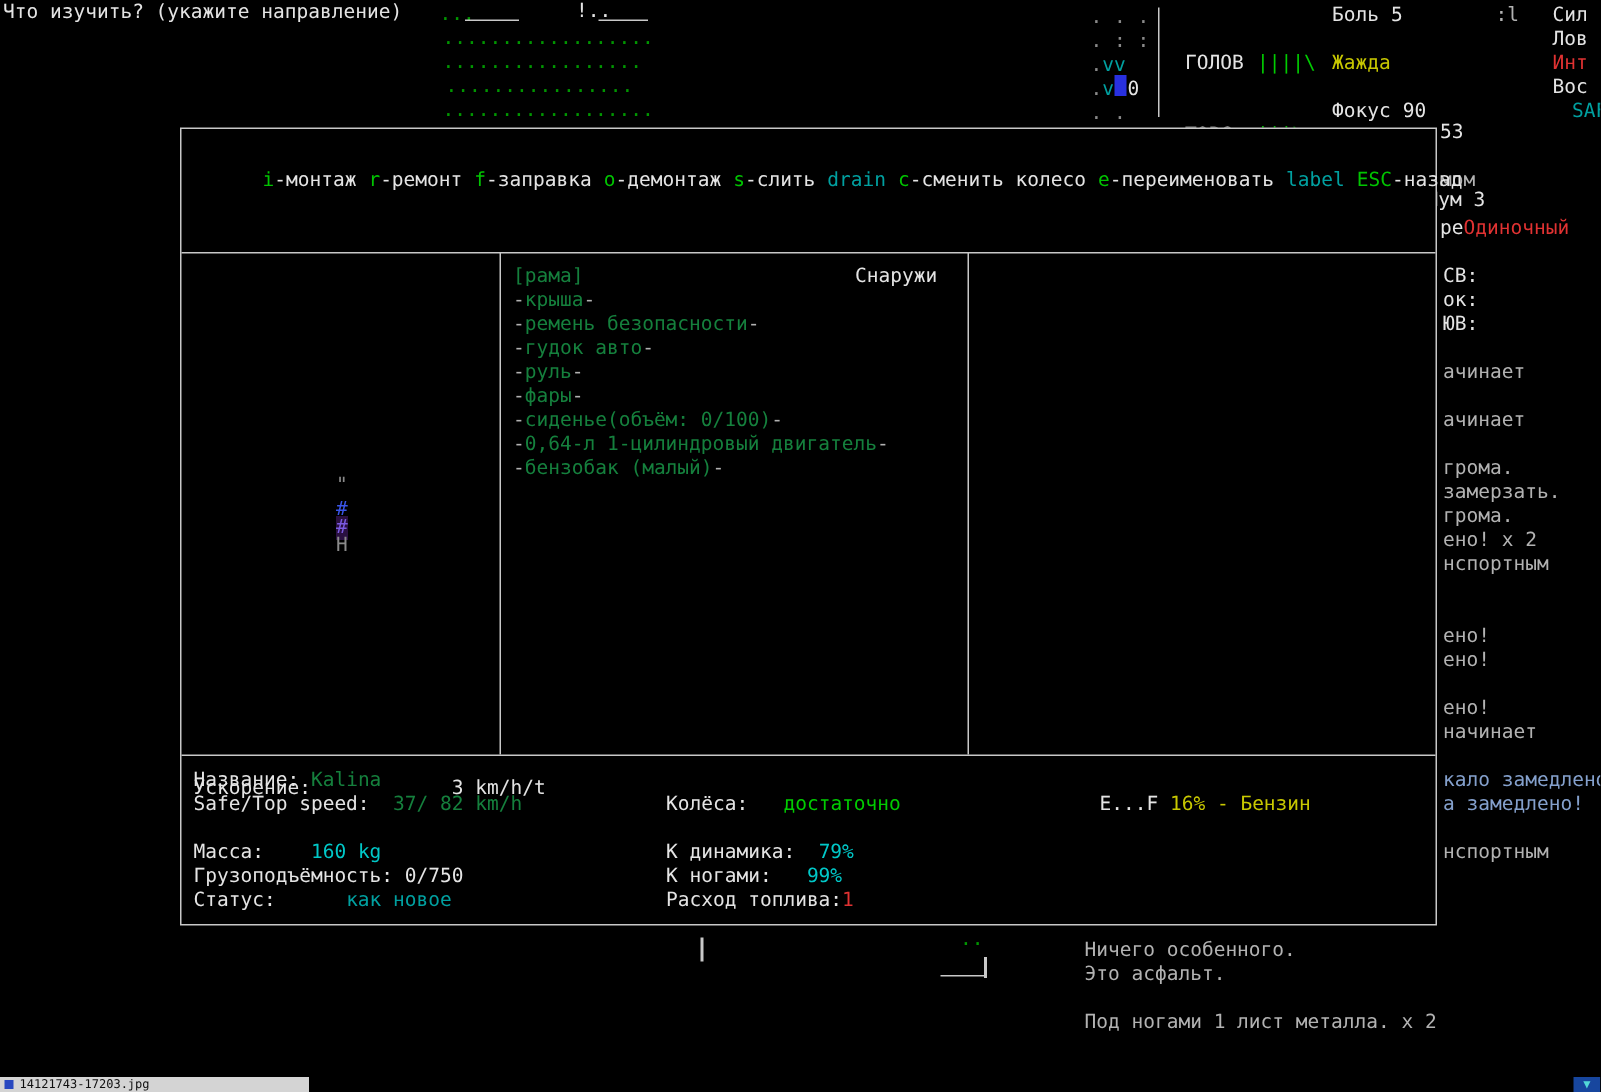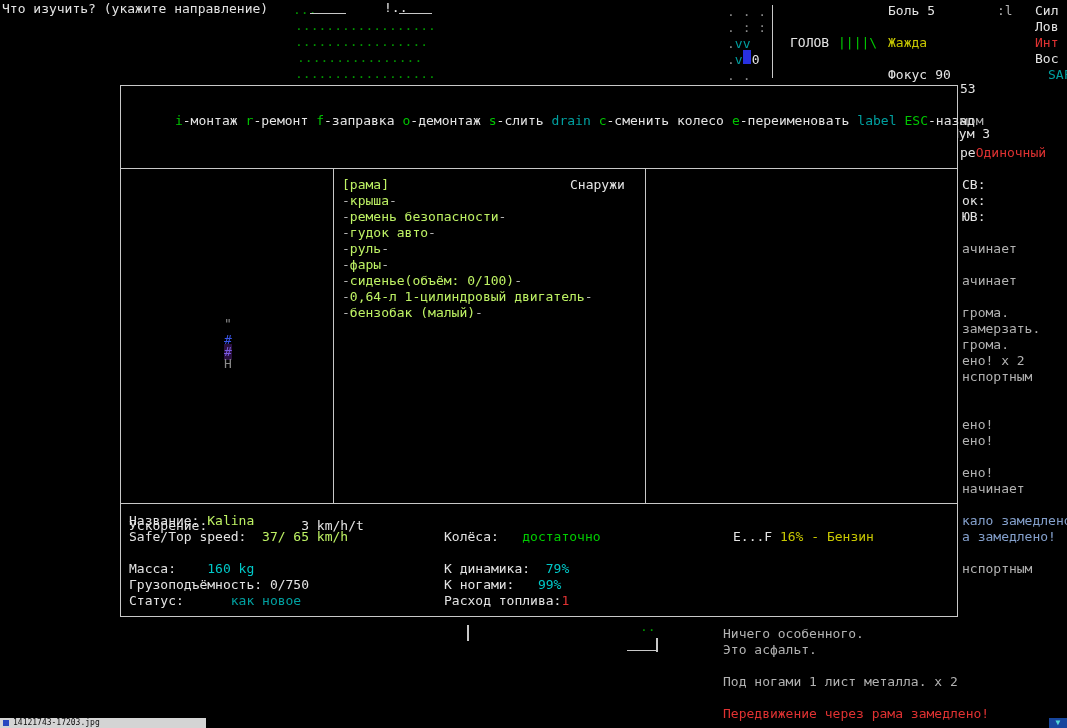--- a/index.html
+++ b/index.html
@@ -3,21 +3,21 @@
 <meta charset="utf-8">
 <style>
   *{margin:0;padding:0;box-sizing:border-box}
   html,body{background:#000}
   #screen{position:relative;width:1067px;height:728px;background:#000;overflow:hidden;
           font-family:"DejaVu Sans Mono",monospace;font-size:13px;line-height:16px;}
   .t{position:absolute;white-space:pre}
   .white{color:#e4e4e4}
   .gray{color:#b2b2b2}
   .dgray{color:#8a8a8a}
-  .green{color:#bef264}
+  .green{color:#15803d}
   .brgreen{color:#00cc00}
   .dkgreen{color:#009600}
   .teal{color:#00a0a0}
   .cyan{color:#00c8c8}
   .yellow{color:#c8c800}
   .red{color:#e03232}
   .ltblue{color:#84a0cc}
   .blue{color:#3a55e8}
   .purple{color:#7a5ae0}
   .key{color:#00c400}
@@ -122,21 +122,21 @@
     <div class="t" style="left:221px;top:107px"><span class="gray">-</span><span class="green">крыша</span><span class="gray">-</span></div>
     <div class="t" style="left:221px;top:123px"><span class="gray">-</span><span class="green">ремень безопасности</span><span class="gray">-</span></div>
     <div class="t" style="left:221px;top:139px"><span class="gray">-</span><span class="green">гудок авто</span><span class="gray">-</span></div>
     <div class="t" style="left:221px;top:155px"><span class="gray">-</span><span class="green">руль</span><span class="gray">-</span></div>
     <div class="t" style="left:221px;top:171px"><span class="gray">-</span><span class="green">фары</span><span class="gray">-</span></div>
     <div class="t" style="left:221px;top:187px"><span class="gray">-</span><span class="green">сиденье(объём: 0/100)</span><span class="gray">-</span></div>
     <div class="t" style="left:221px;top:203px"><span class="gray">-</span><span class="green">0,64-л 1-цилиндровый двигатель</span><span class="gray">-</span></div>
     <div class="t" style="left:221px;top:219px"><span class="gray">-</span><span class="green">бензобак (малый)</span><span class="gray">-</span></div>
 
     <div class="t" style="left:8px;top:427px"><span class="white">Название: </span><span class="green">Kalina</span></div>
-    <div class="t" style="left:8px;top:443px"><span class="white">Safe/Top speed:  </span><span class="green">37/ 65 km/h</span></div>
+    <div class="t" style="left:8px;top:443px"><span class="white">Safe/Top speed:  </span><span class="green">37/ 82 km/h</span></div>
     <div class="t" style="left:8px;top:432px"><span class="white">Ускорение:            </span><span class="white">3 km/h/t</span></div>
     <div class="t" style="left:8px;top:475px"><span class="white">Масса:    </span><span class="cyan">160 kg</span></div>
     <div class="t" style="left:8px;top:491px"><span class="white">Грузоподъёмность: </span><span class="white">0/750</span></div>
     <div class="t" style="left:8px;top:507px"><span class="white">Статус:      </span><span class="teal">как новое</span></div>
 
     <div class="t" style="left:323px;top:443px"><span class="white">Колёса:   </span><span class="brgreen">достаточно</span></div>
     <div class="t" style="left:323px;top:475px"><span class="white">К динамика:  </span><span class="cyan">79%</span></div>
     <div class="t" style="left:323px;top:491px"><span class="white">К ногами:   </span><span class="cyan">99%</span></div>
     <div class="t" style="left:323px;top:507px"><span class="white">Расход топлива:</span><span class="red">1</span></div>
 
@@ -144,21 +144,20 @@
   </div>
 
   <div class="vline" style="left:467px;top:625px;height:16px"></div>
   <div class="t dkgreen" style="left:640px;top:619px">..</div>
   <div class="hline" style="left:627px;top:650px;width:30px"></div>
   <div class="vline" style="left:656px;top:638px;height:14px"></div>
 
   <div class="t gray" style="left:723px;top:626px">Ничего особенного.</div>
   <div class="t gray" style="left:723px;top:642px">Это асфальт.</div>
   <div class="t gray" style="left:723px;top:674px">Под ногами 1 лист металла. x 2</div>
-  <div class="t red" style="left:723px;top:706px">Передвижение через рама замедлено!</div>
 
   <div class="taskbar">
     <div class="taskbar-icon"></div>
     <div class="taskbar-text">14121743-17203.jpg</div>
   </div>
 
   <div class="dropdown-btn"><span>▼</span></div>
 
 </div>
 

